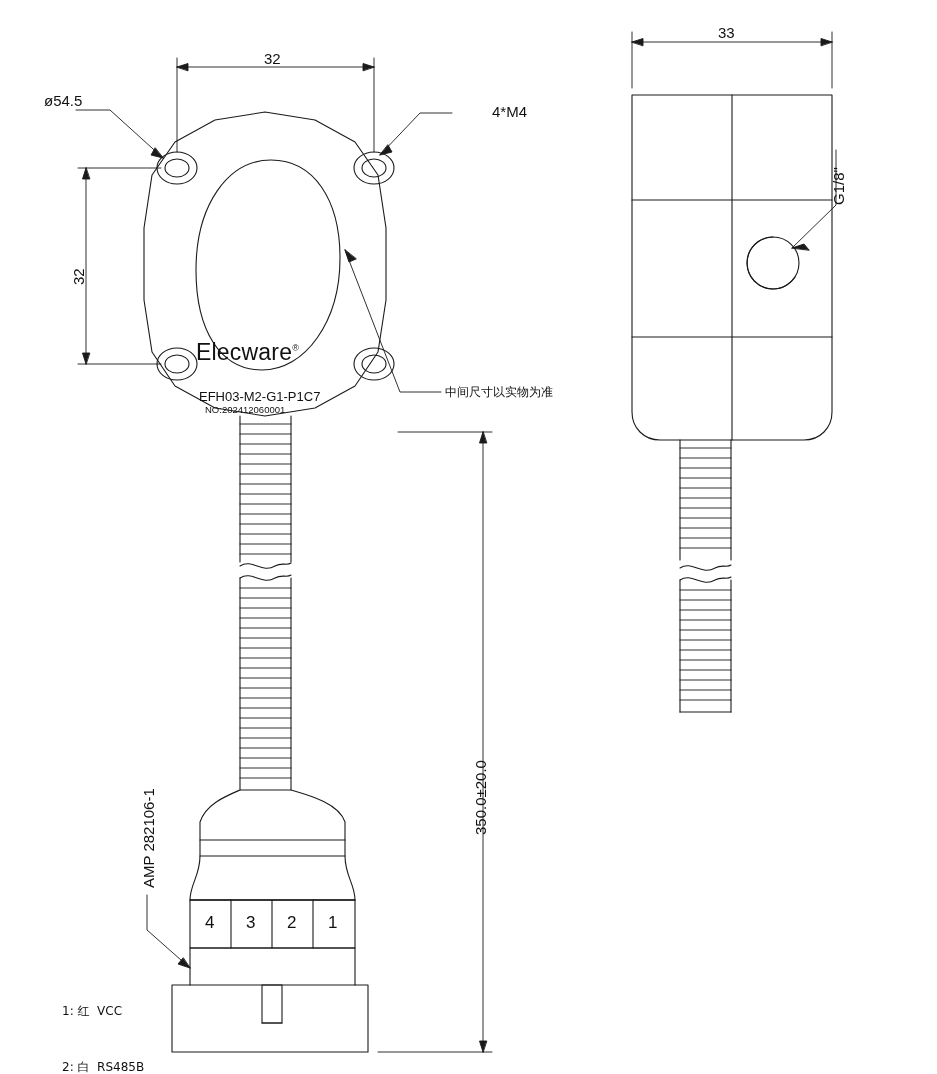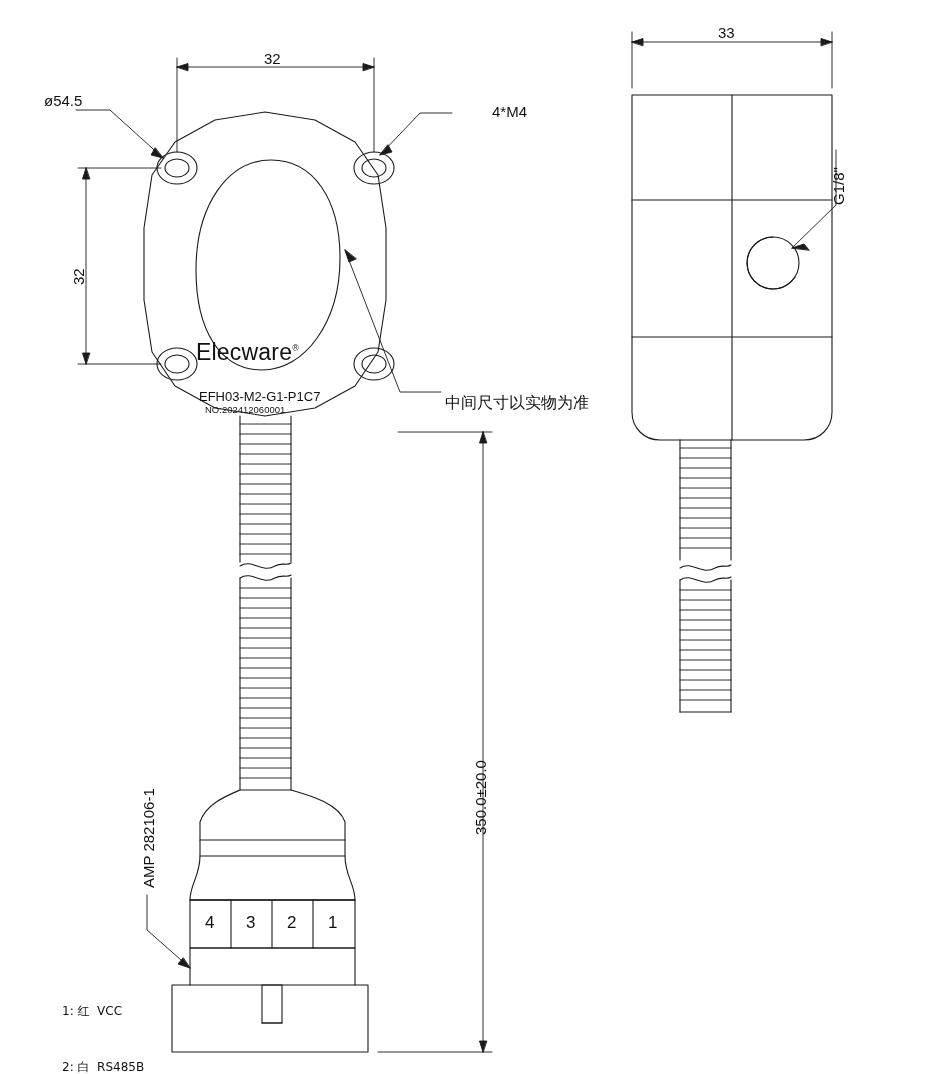--- a/index.html
+++ b/index.html
@@ -23,21 +23,21 @@
     height: 1074px;
   }
   .lbl {
     position: absolute;
     font-family: "Liberation Sans", sans-serif;
     color: #111;
     white-space: pre;
     line-height: 1.25;
   }
   .dim { font-size: 15px; }
-  .note-cn { font-size: 16px; font-family: "DejaVu Sans", sans-serif; margin-top: 8px; }
+  .note-cn { font-size: 12px; font-family: "DejaVu Sans", sans-serif; }
   .brand {
     font-size: 23px;
     font-family: "Liberation Sans", sans-serif;
     letter-spacing: 0.2px;
   }
   .brand-sup {
     font-size: 9px;
     vertical-align: super;
   }
   .model { font-size: 13px; }

